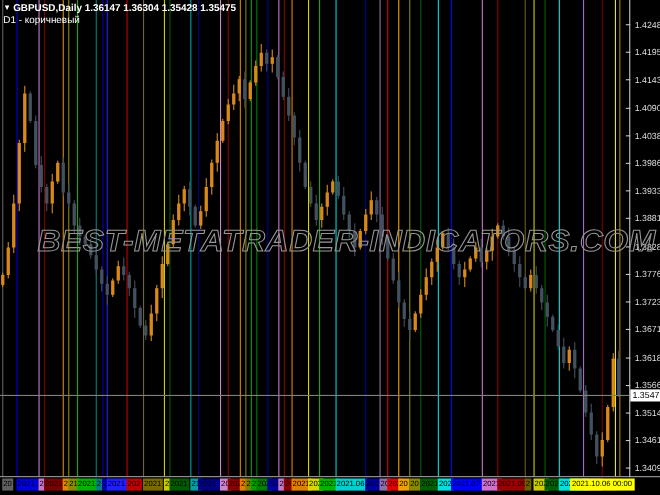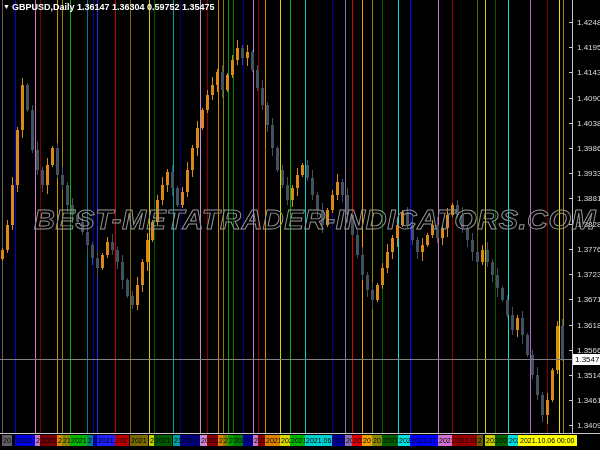--- a/index.html
+++ b/index.html
@@ -638,18 +638,19 @@
       <div class="d-label" style="left: 495px; background: rgb(0, 96, 0);">2021</div>
       <div class="d-label" style="left: 508px; background: rgb(0, 224, 224);">2021.09</div>
       <div class="d-label" style="left: 530px; background: rgb(176, 100, 208);">2021</div>
       <div class="d-label" style="left: 547px; background: rgb(122, 0, 0);">202</div>
       <div id="last-time-label">2021.10.06 00:00</div>
   </div>
 
   <div id="title-block">
     <div id="title-line">
       <span id="dd-icon">▼</span><span>GBPUSD,Daily</span>
-      <span>1.36147 1.36304 0.59752 1.35475</span>
+      <span>1.36147 1.36304 1.35428 1.35475</span>
     </div>
+    <div id="subtitle-line">D1 - коричневый</div>
   </div>
 
   <div id="watermark">BEST-METATRADER-INDICATORS.COM</div>
 </div>
 
 </body></html>

